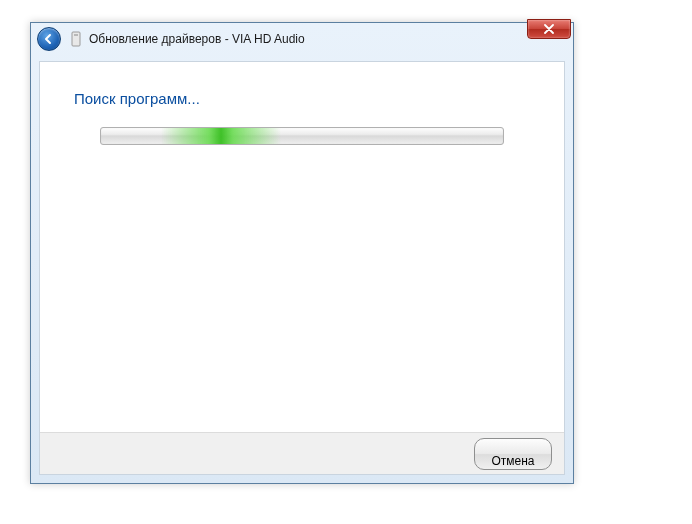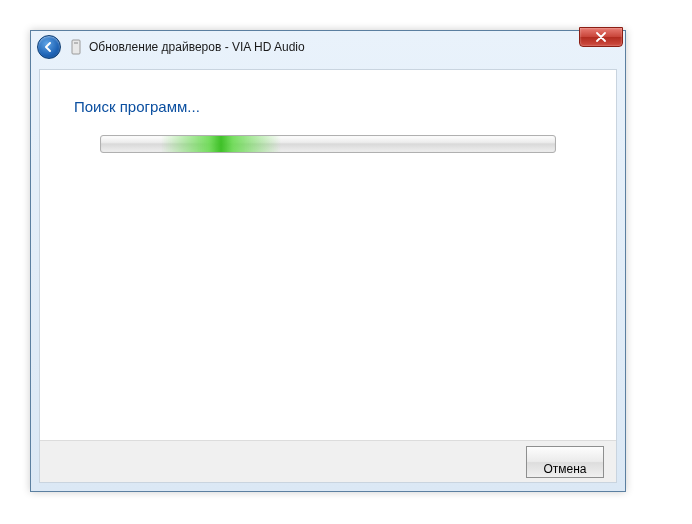--- a/index.html
+++ b/index.html
@@ -4,22 +4,22 @@
 <style>
   * { box-sizing: border-box; margin: 0; padding: 0; }
   html, body { width: 692px; height: 524px; font-family: "Segoe UI", Tahoma, sans-serif; background: #fff; }
   .outer {
     width: 692px; height: 524px;
     position: relative;
     background: #fff;
   }
   .window {
     position: absolute;
-    left: 30px; top: 30px;
-    width: 596px; height: 462px;
+    left: 30px; top: 22px;
+    width: 544px; height: 462px;
     border: 1px solid #5b7fa0;
     background: linear-gradient(to bottom, #e9f2fb 0%, #dbe8f5 100%);
     box-shadow: 0 0 8px rgba(0,0,0,0.2);
   }
   .titlebar {
     height: 32px;
     position: relative;
     display: flex;
     align-items: center;
     padding: 0 6px;
@@ -104,21 +104,21 @@
     align-items: center;
     justify-content: flex-end;
     padding-right: 12px;
   }
   .btn {
     min-width: 78px;
     height: 23px;
     font-size: 12px;
     background: linear-gradient(to bottom, #fdfdfd 0%, #ebebeb 48%, #dddddd 52%, #f0f0f0 100%);
     border: 1px solid #8e8f8f;
-    border-radius: 0;
+    border-radius: 10px;
     cursor: pointer;
     color: #000;
     padding: 15px 10px;
   }
 </style>
 </head>
 <body>
 
 <div class="outer">
   <div class="window">

